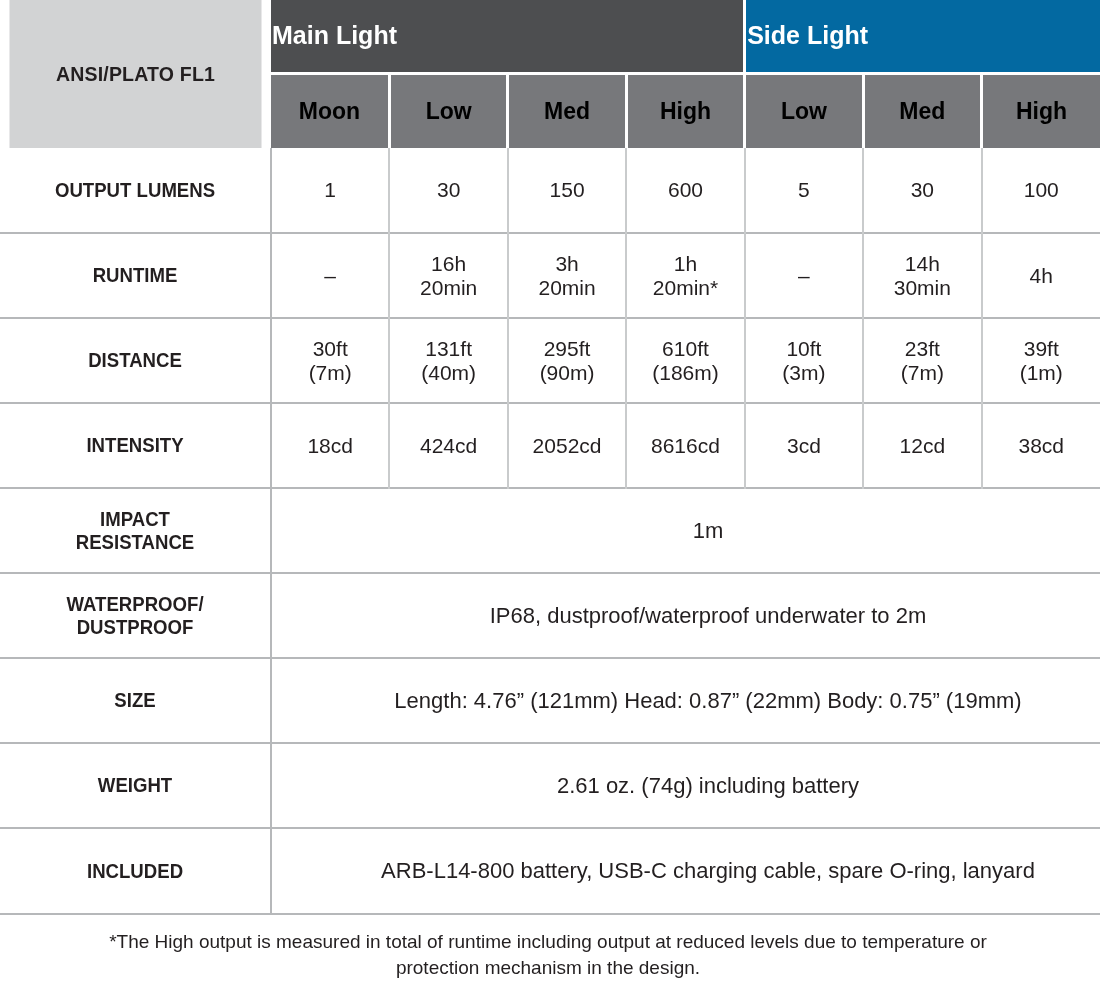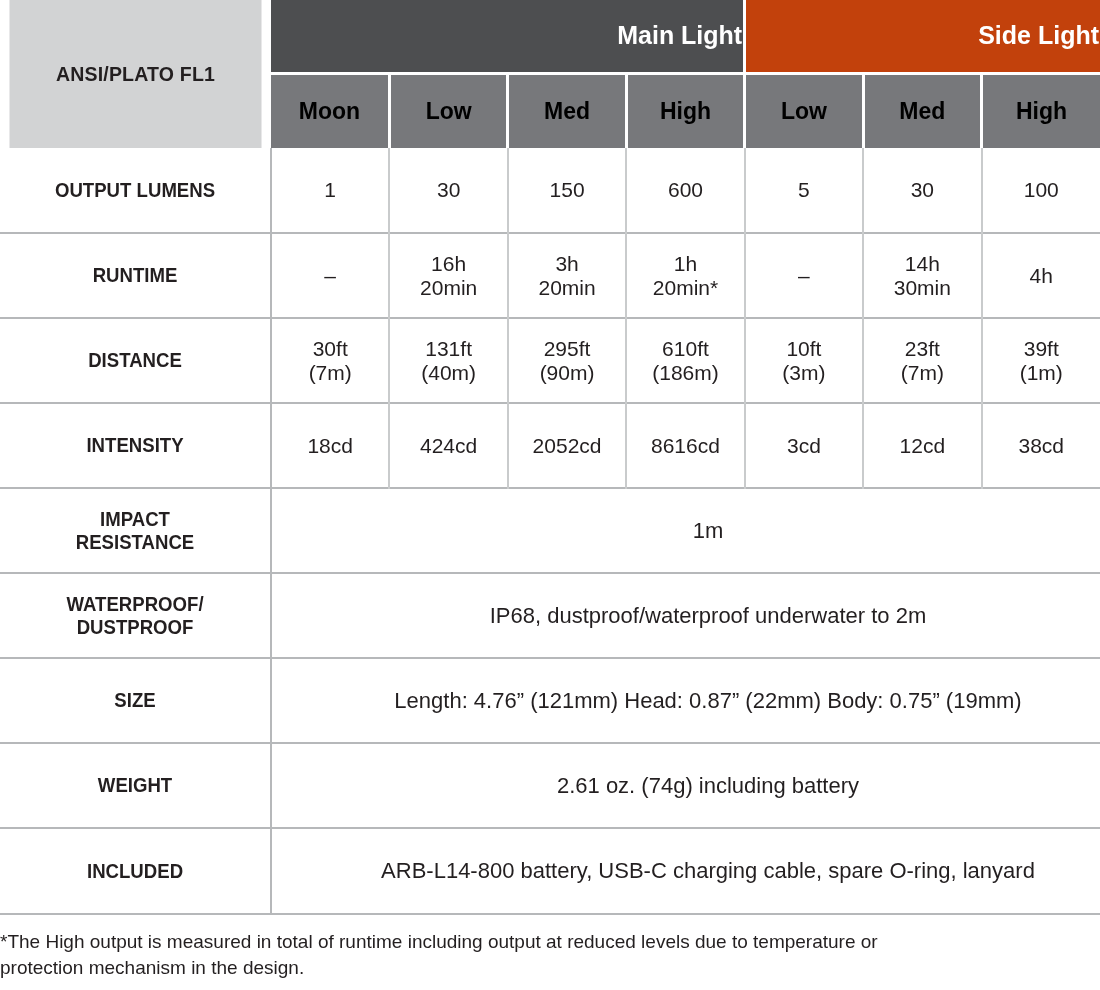--- a/index.html
+++ b/index.html
@@ -35,28 +35,28 @@
     vertical-align: middle;
     height: 148px;
     border: none;
     font-stretch: condensed;
     transform: scaleX(0.93);
   }
   td.grp {
     color: #ffffff;
     font-weight: bold;
     font-size: 25px;
-    text-align: right;
+    text-align: left;
     vertical-align: middle;
     height: 73px;
     border-bottom: 3px solid #ffffff;
     margin-left: 42px;
   }
   td.grp-main { background: #4d4e50; border-right: 3px solid #ffffff; }
-  td.grp-side { background: #c2410c; }
+  td.grp-side { background: #0369a1; }
 
   td.sub {
     background: #77787b;
     color: #000000;
     font-weight: bold;
     font-size: 23px;
     text-align: center;
     vertical-align: middle;
     height: 75px;
     border-right: 3px solid #ffffff;
@@ -93,21 +93,21 @@
 
   tr.firstdata td { border-top: none; }
 
   .vsub { display: block; }
 
   
   .footnote {
     width: 1100px;
     border-top: 2px solid #b6b8ba;
     padding: 14px 4px 0 0;
-    text-align: left;
+    text-align: center;
     font-size: 19px;
     color: #231f20;
     line-height: 1.35;
   }
   .footnote span { display: block; }
 </style>
 </head>
 <body>
 
 <div id="spec-table">

